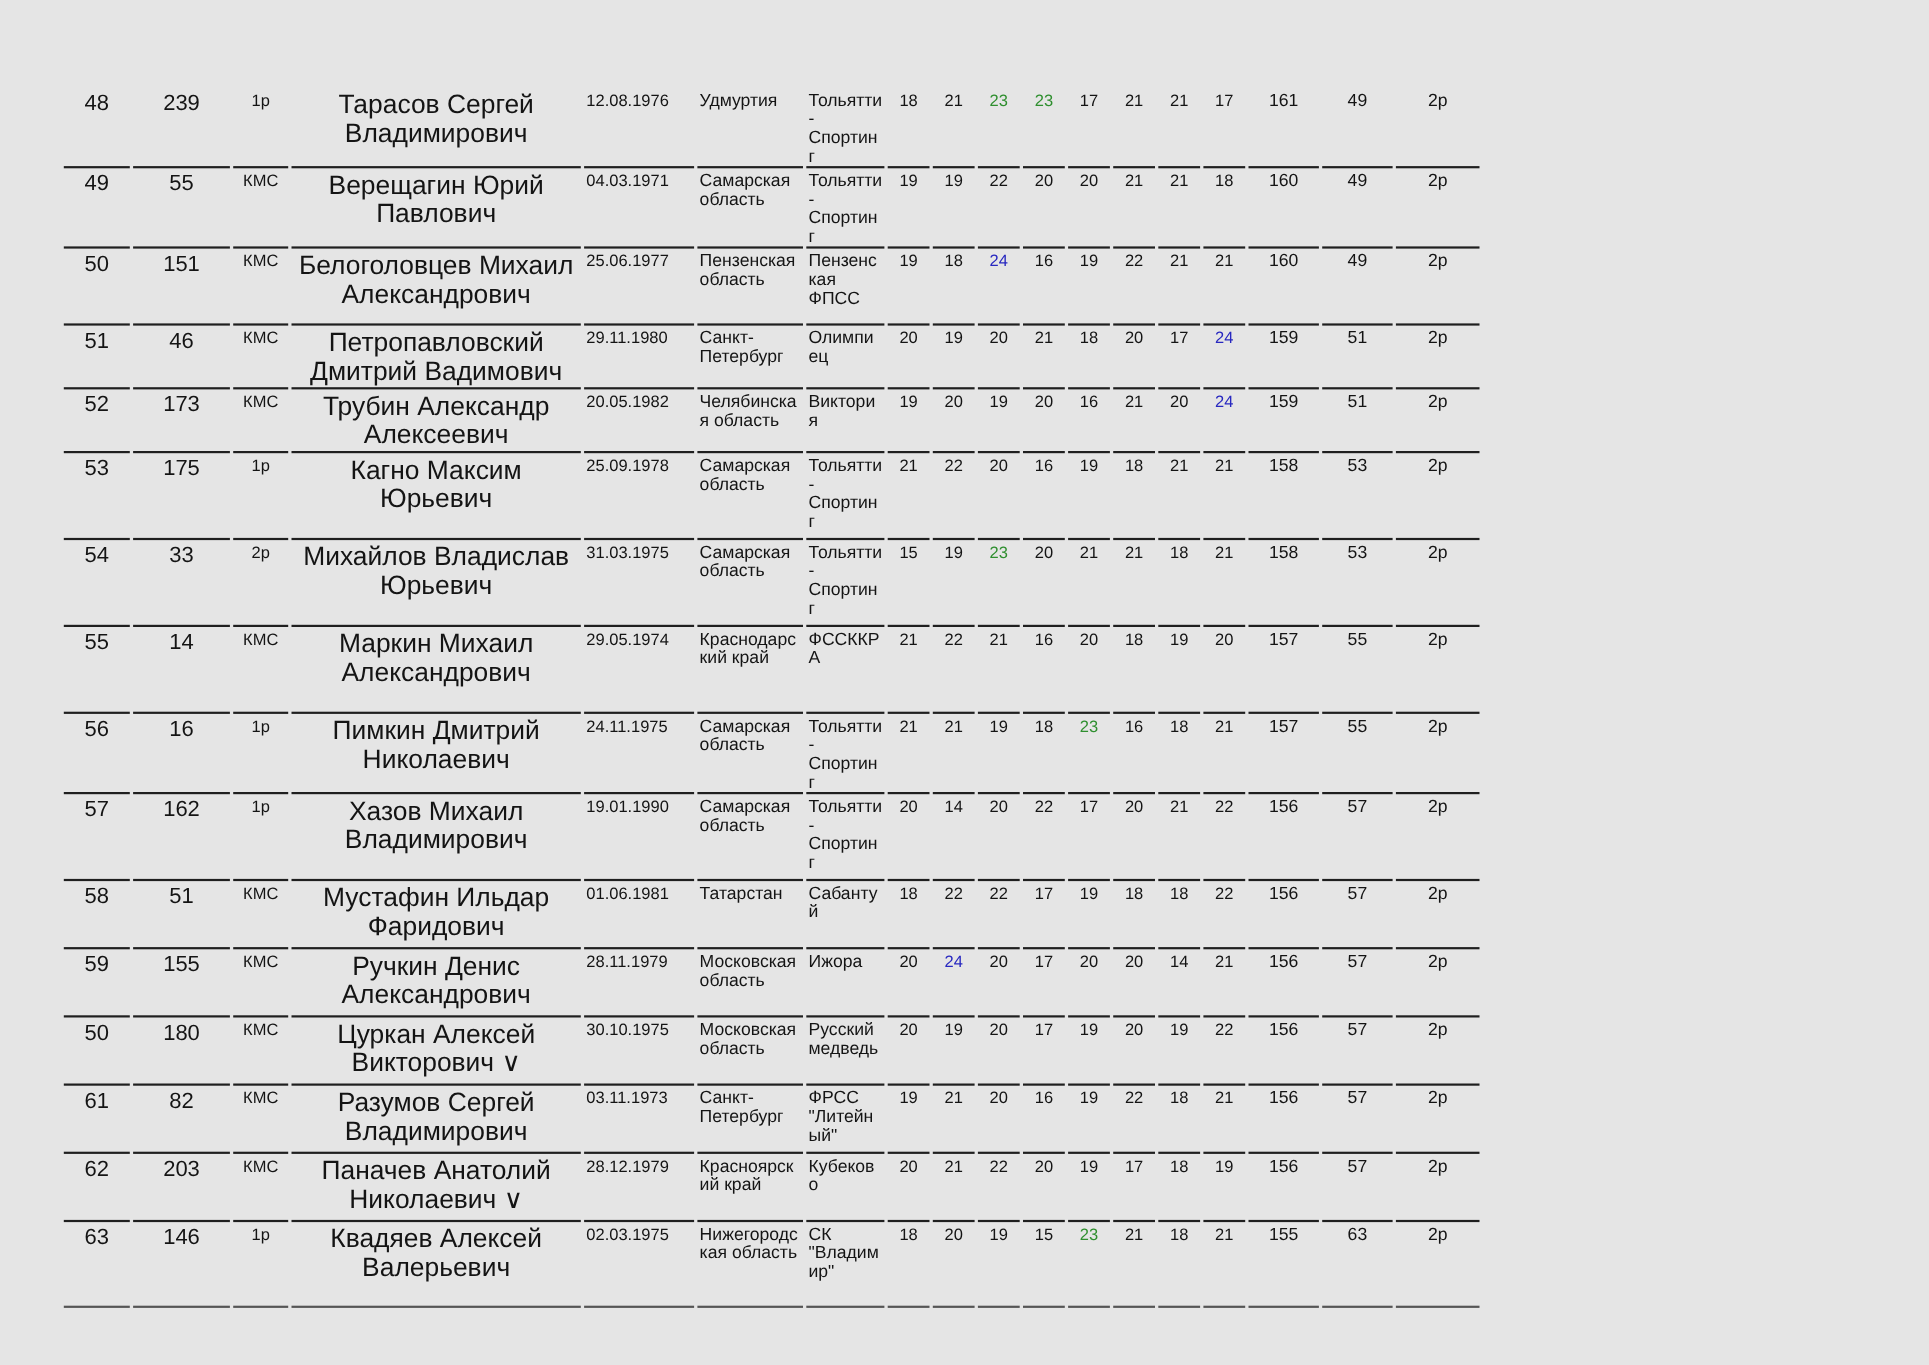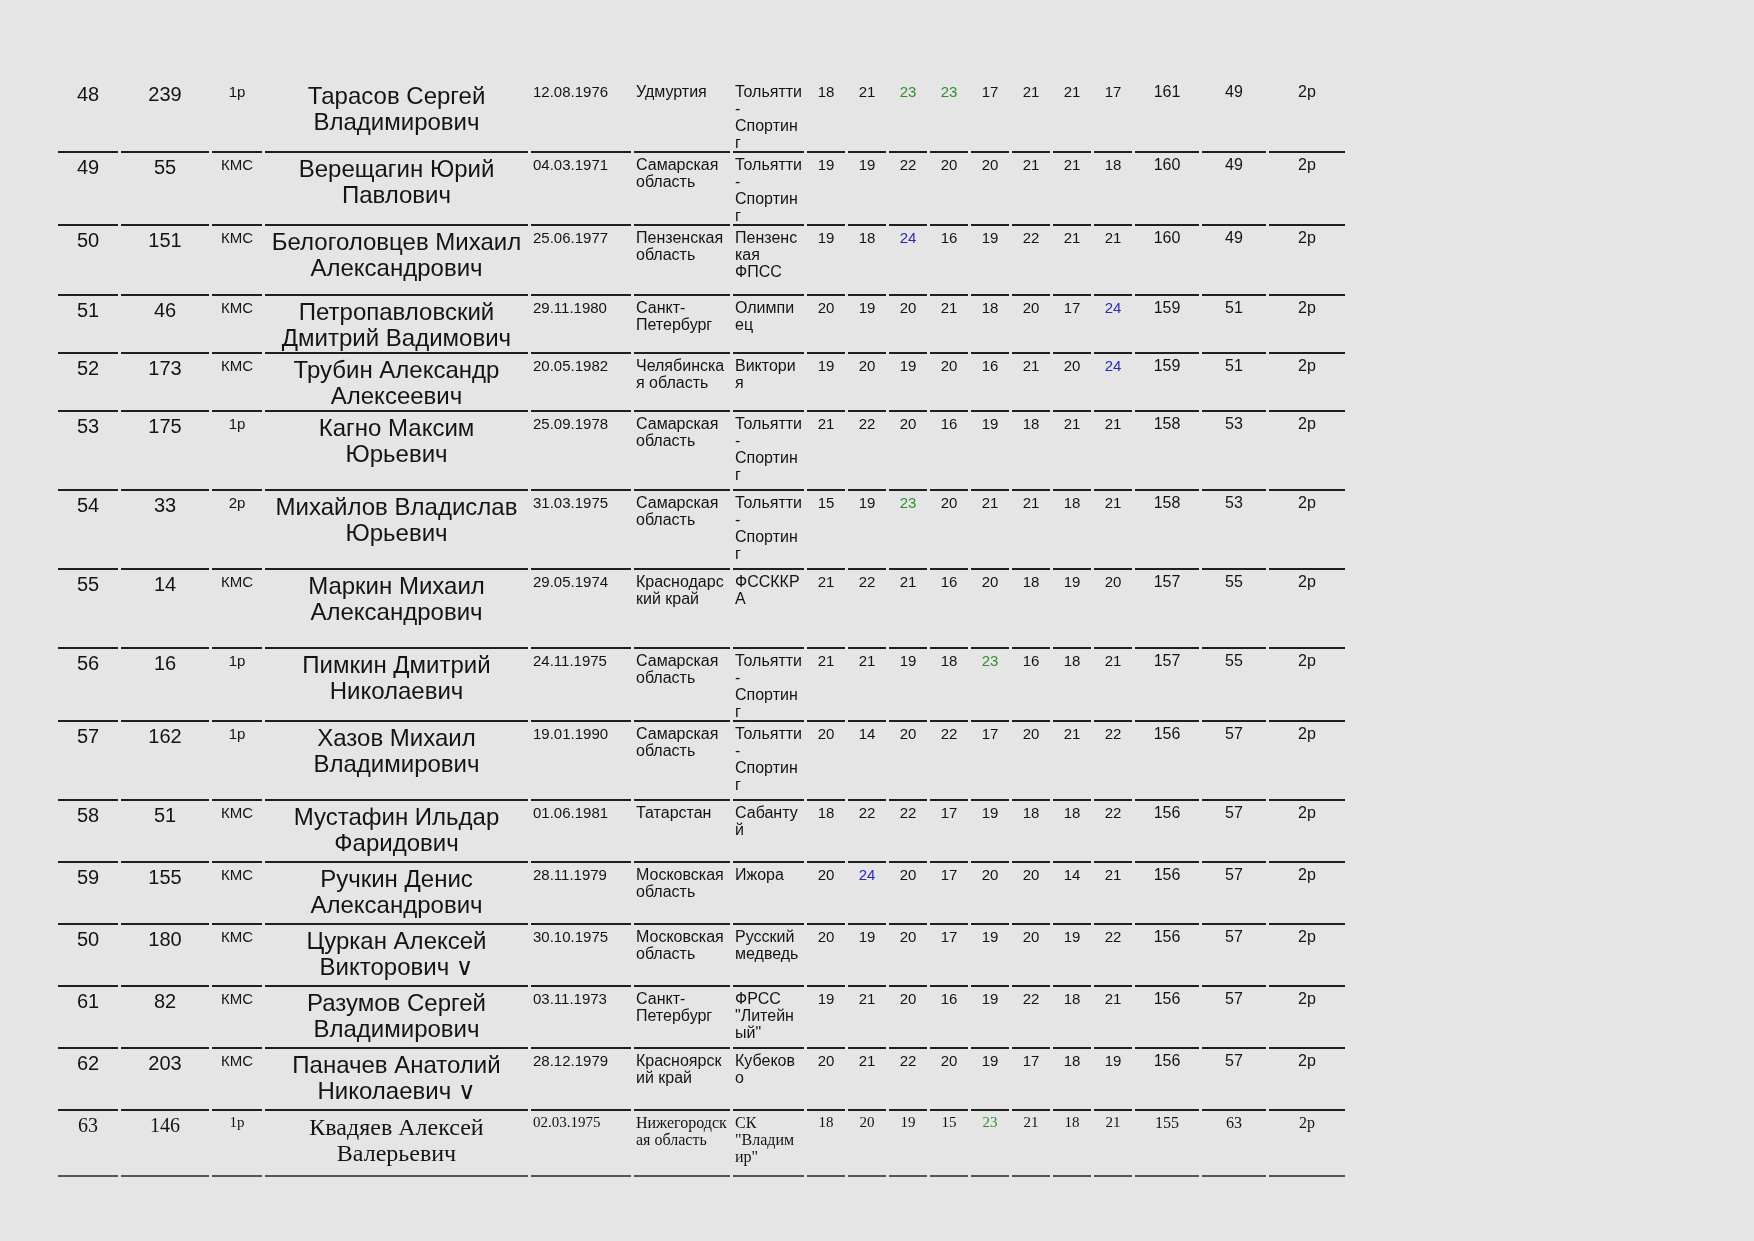--- a/index.html
+++ b/index.html
@@ -393,21 +393,21 @@
             <td class="c-score">22</td>
             <td class="c-score">20</td>
             <td class="c-score">19</td>
             <td class="c-score">17</td>
             <td class="c-score">18</td>
             <td class="c-score">19</td>
             <td class="c-total">156</td>
             <td class="c-tplace">57</td>
             <td class="c-frank">2р</td>
           </tr>
-          <tr class="row" style="height: 66px; font-family: Liberation Serif, serif;">
+          <tr class="row" style="height: 78px;">
             <td class="c-place">63</td>
             <td class="c-bib">146</td>
             <td class="c-rank">1р</td>
             <td class="c-name">Квадяев Алексей Валерьевич</td>
             <td class="c-dob">02.03.1975</td>
             <td class="c-region">Нижегородская область</td>
             <td class="c-club">СК "Владимир"</td>
             <td class="c-score">18</td>
             <td class="c-score">20</td>
             <td class="c-score">19</td>

